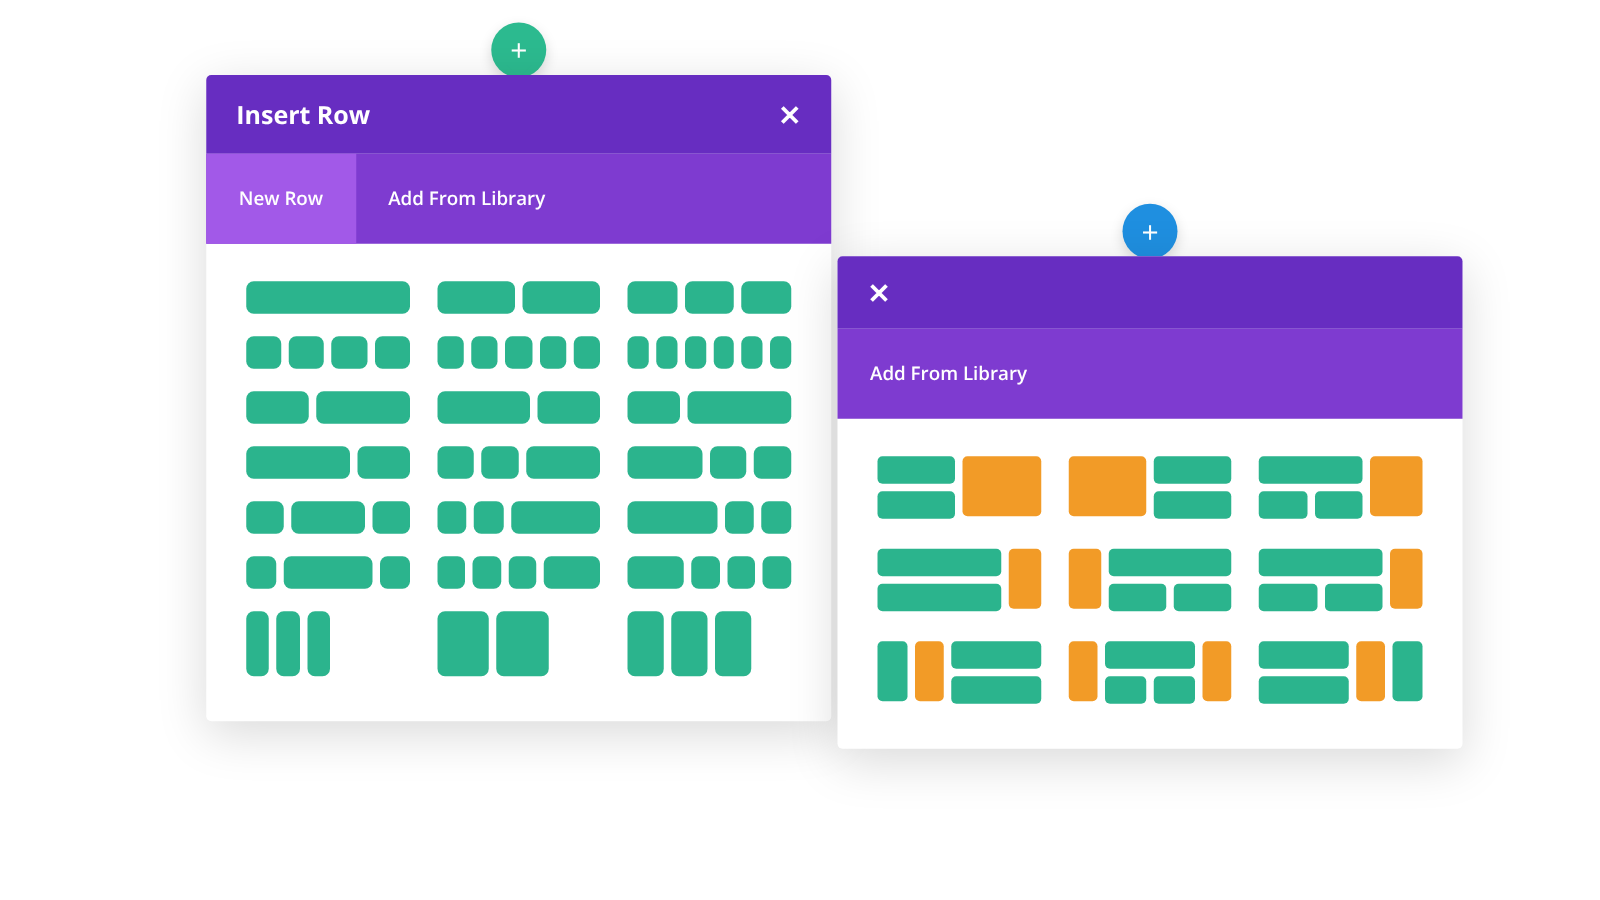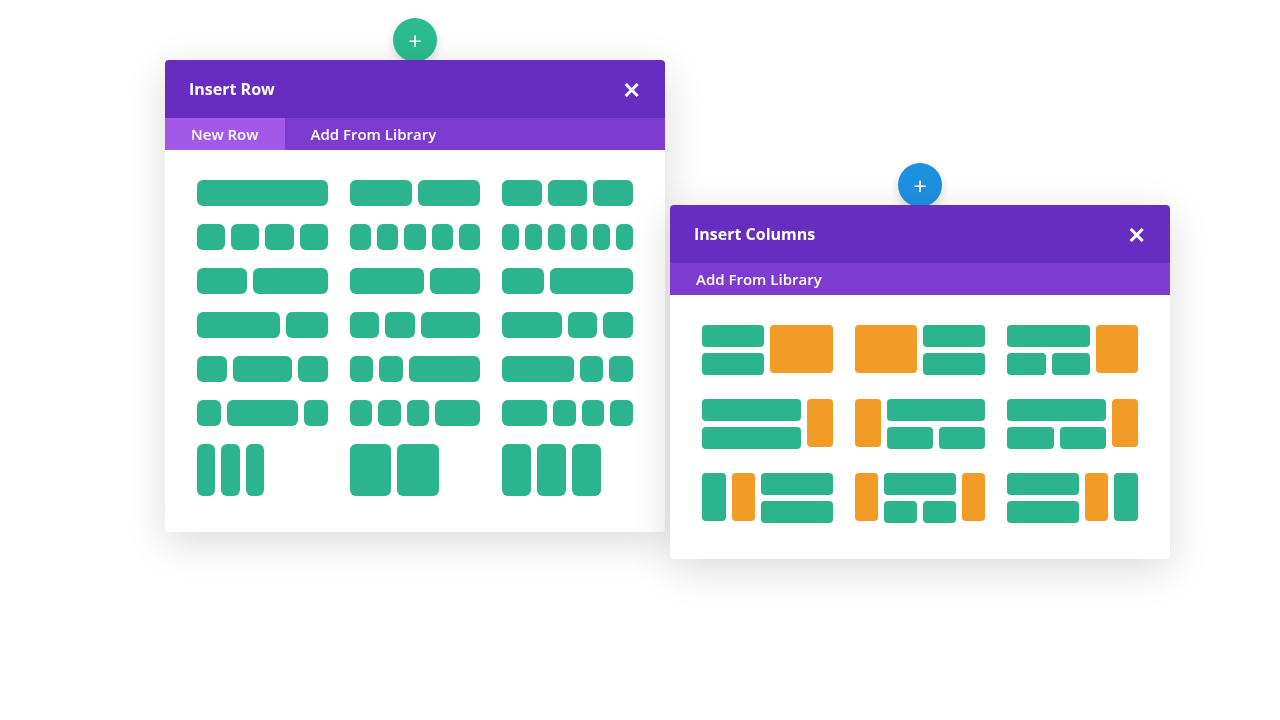--- a/index.html
+++ b/index.html
@@ -45,31 +45,31 @@
 
   .panel-header {
     background: #672dc1;
     color: #fff;
     padding: 18px 24px;
     display: flex;
     align-items: center;
     justify-content: space-between;
     border-radius: 4px 4px 0 0;
   }
-  .panel-title { font-weight: 700; font-size: 16px; }
+  .panel-title { font-weight: 700; font-size: 20px; }
   .close-btn {
     font-size: 22px; font-weight: 700;
     cursor: pointer; line-height: 1;
   }
   .panel-tabs {
     background: #7e3bd0;
     display: flex;
   }
   .tab {
-    padding: 6px 26px;
+    padding: 26px 26px;
     color: #fff;
     font-weight: 600;
     font-size: 15px;
     cursor: pointer;
   }
   .tab.active { background: #a259e8; }
 
   .panel-body {
     padding: 30px 32px 36px 32px;
     display: grid;
@@ -275,21 +275,20 @@
           <div class="blk tall" style="flex:0 0 22%"></div>
           <div class="blk tall" style="flex:0 0 22%"></div>
         </div>
     </div>
 
   </div>
 </div>
 
 <div class="panel panel-col">
   <div class="panel-header">
-    <div class="panel-title">Insert Columns</div>
     <div class="close-btn">✕</div>
   </div>
   <div class="panel-tabs">
     <div class="tab">Add From Library</div>
   </div>
   <div class="panel-body">
 
     <div class="layout">
       <div class="lrow">
         <div class="stackcol">

